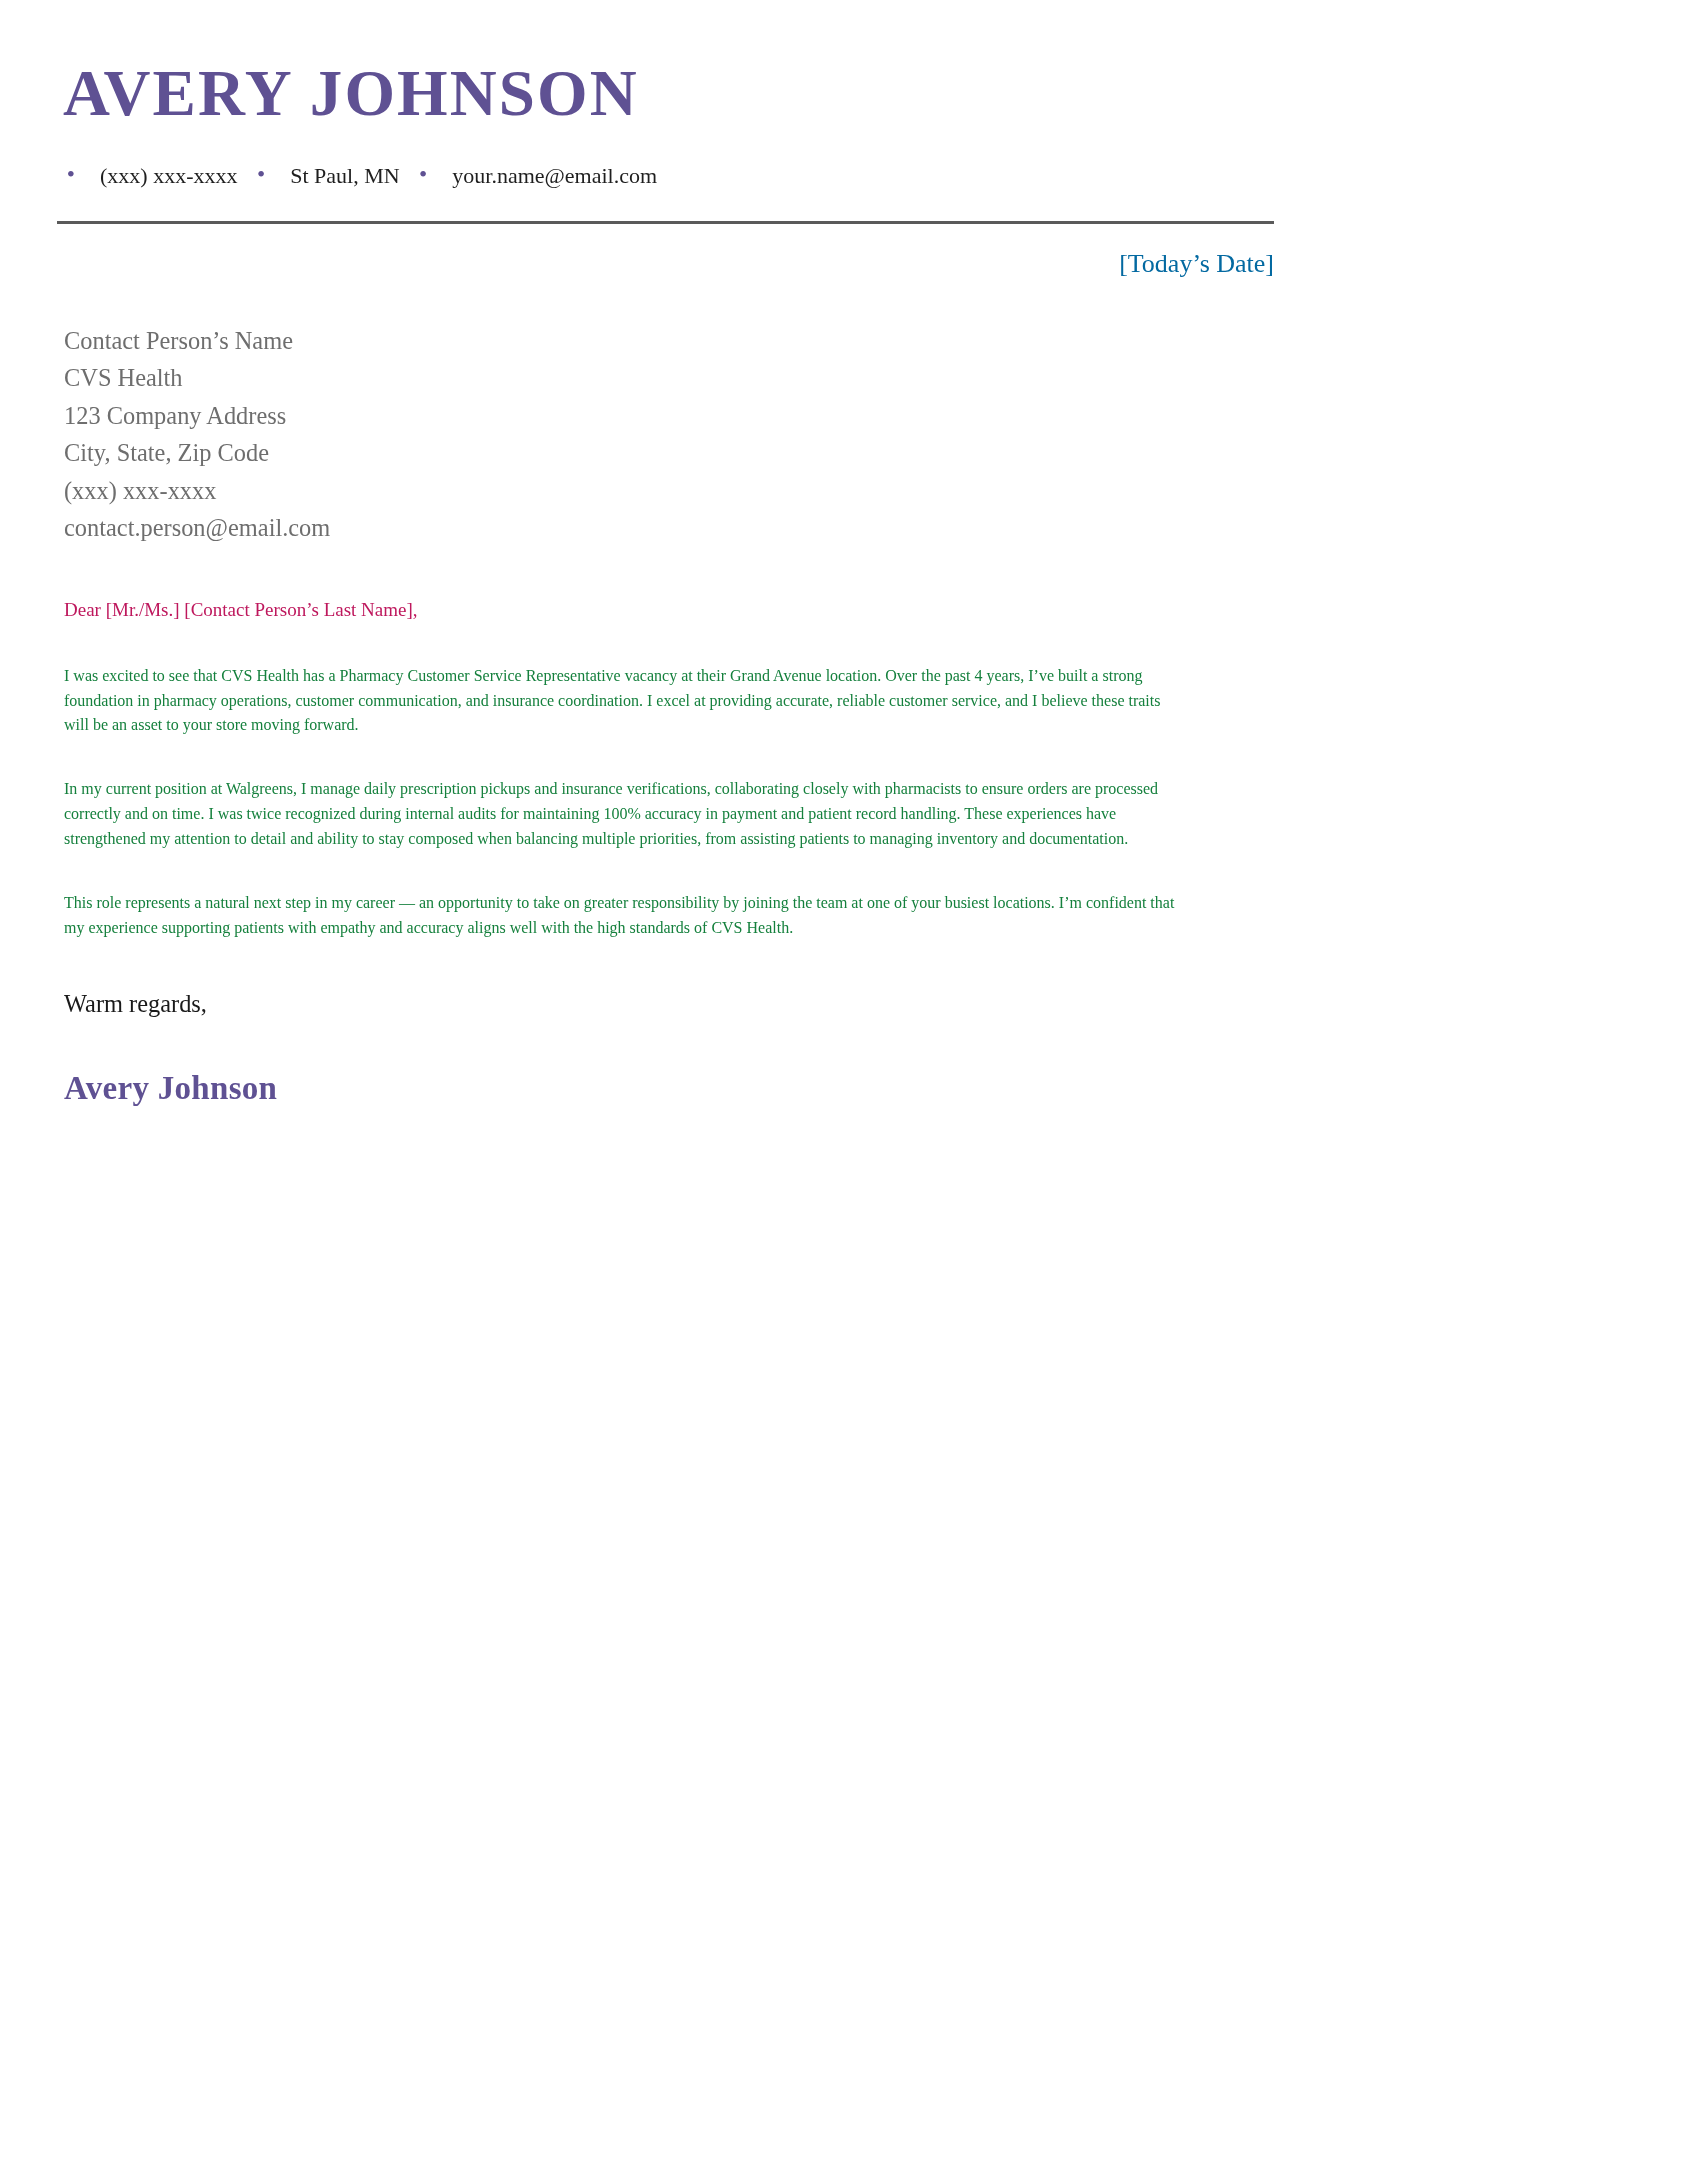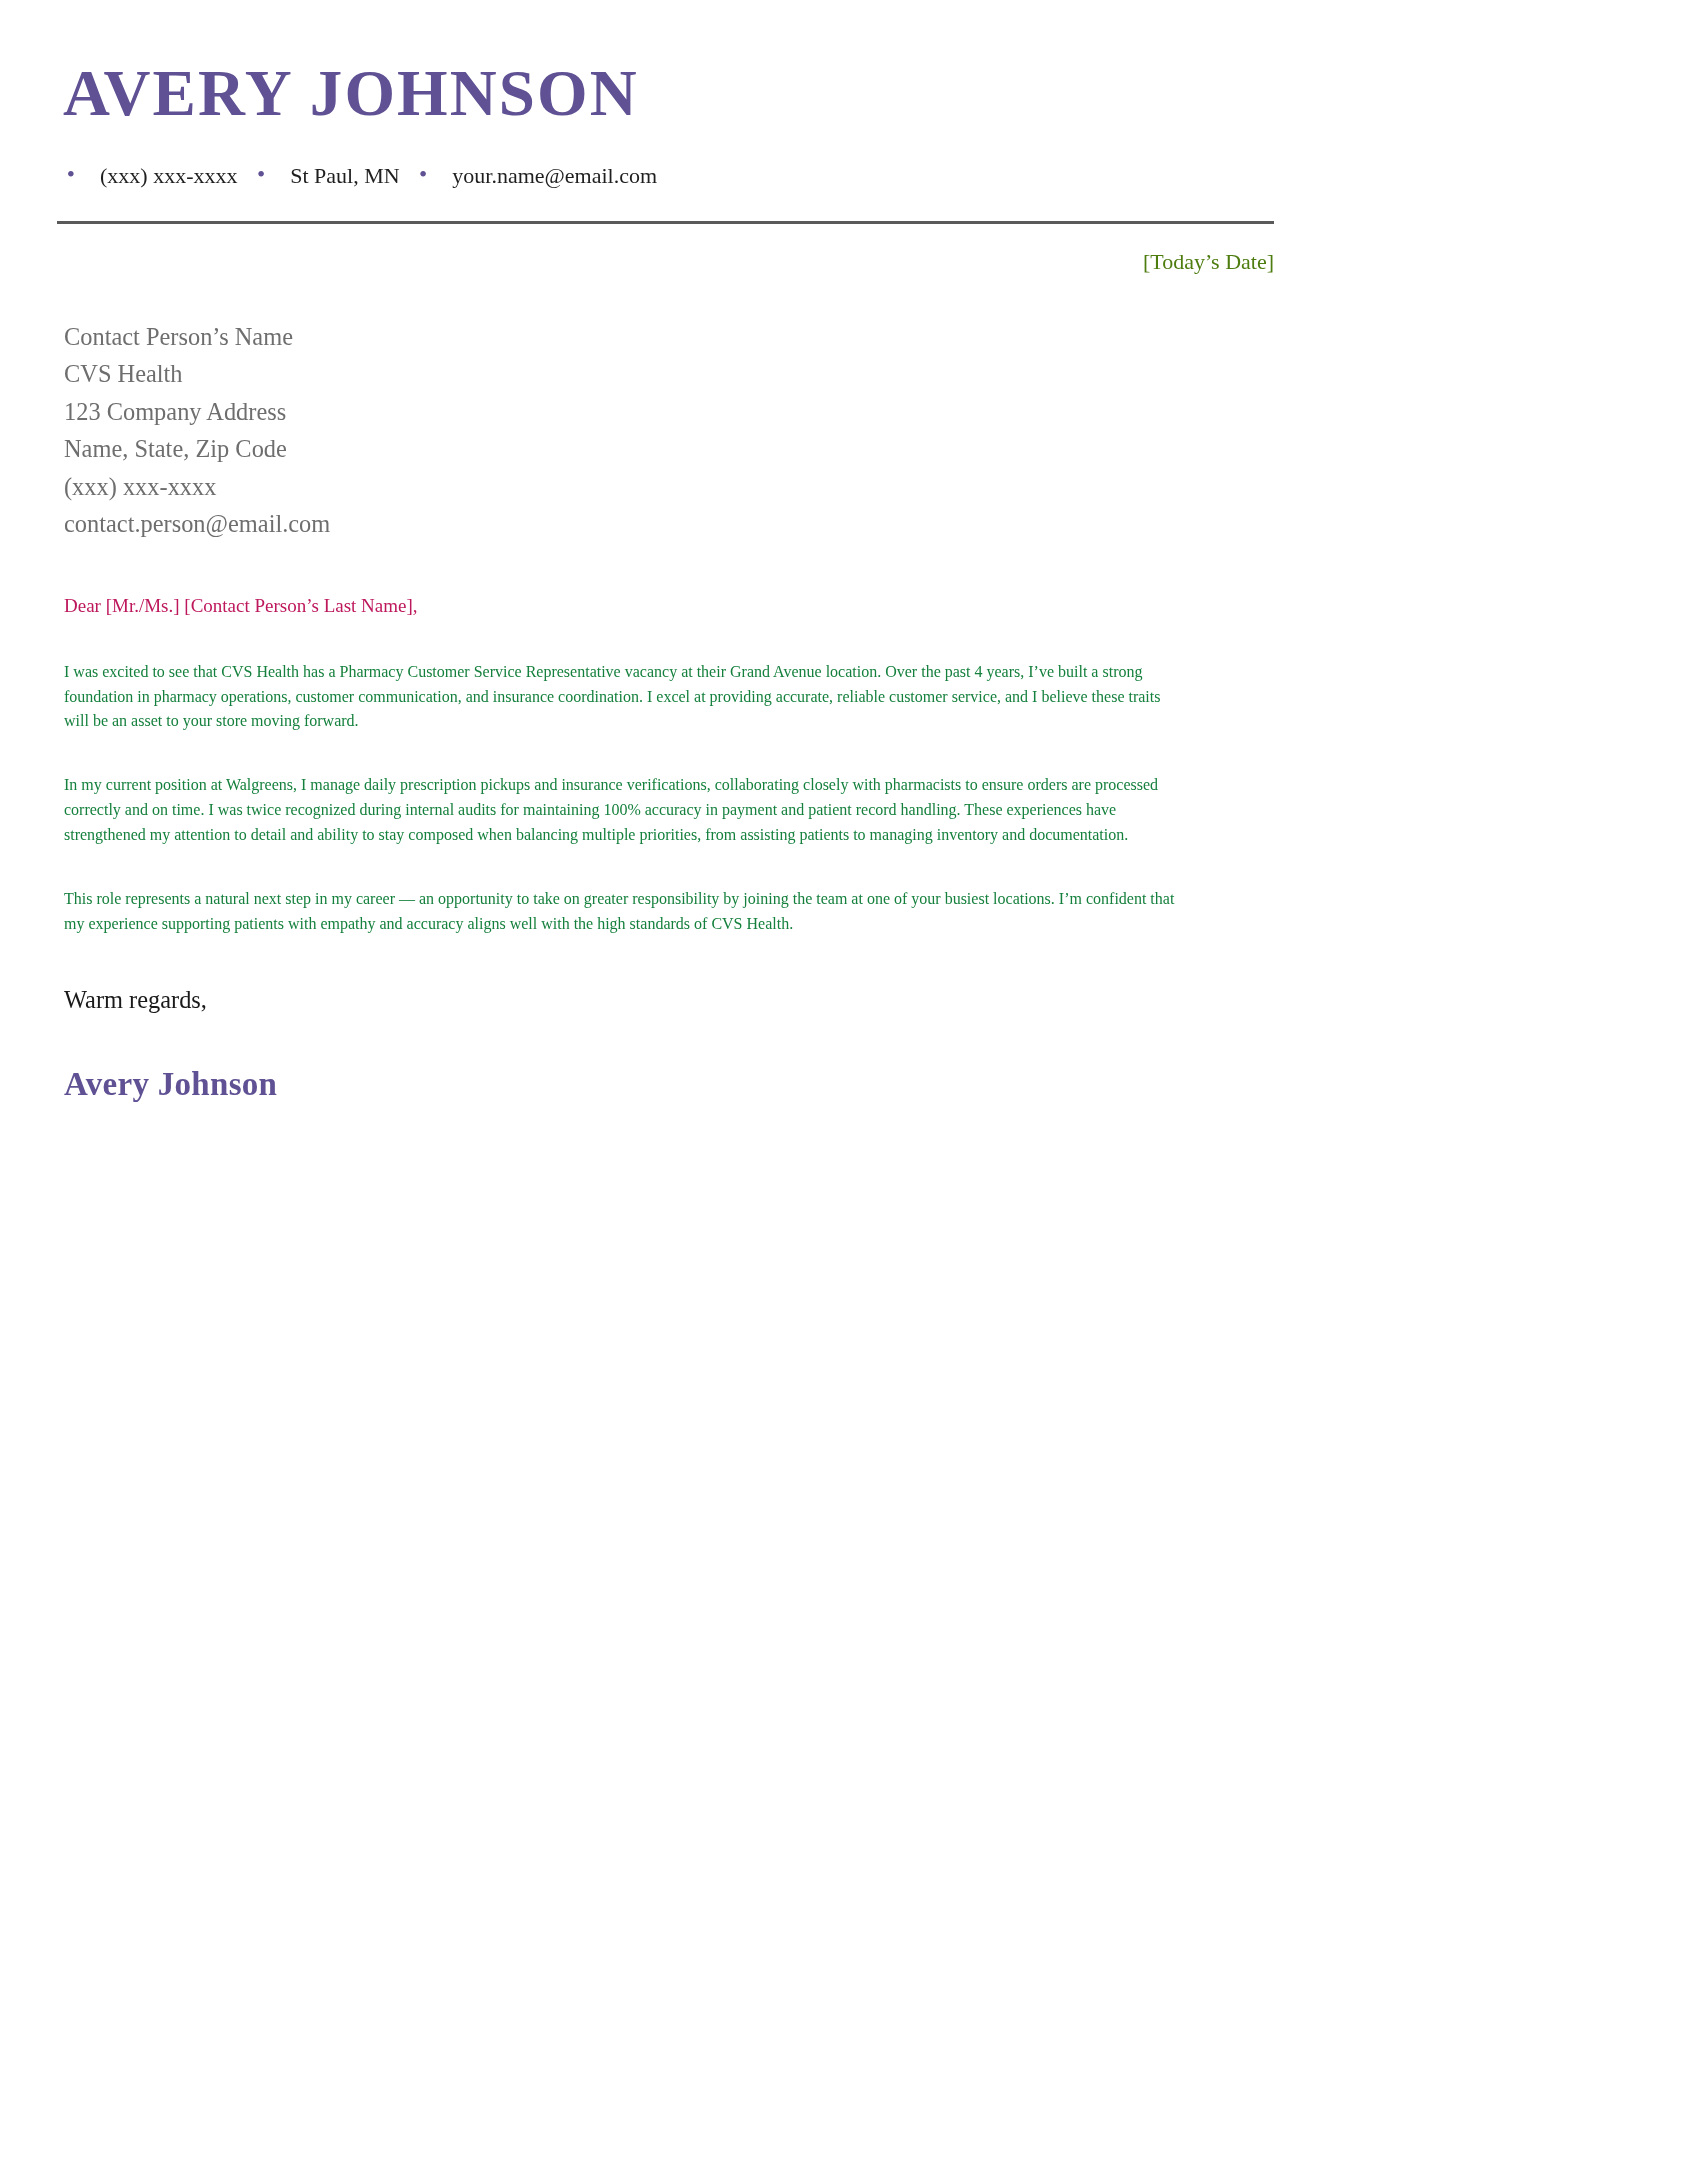--- a/index.html
+++ b/index.html
@@ -65,22 +65,22 @@
   .header-rule {
     margin: 31px 78px 0 57px;
     height: 2.9px;
     background: #5a5a5a;
   }
 
   
   .date-row {
     margin: 25px 78px 0 57px;
     text-align: right;
-    font-size: 22px;
-    color: #4d7c0f;
+    font-size: 26px;
+    color: #0369a1;
   }
 
   
   .letter-body {
     margin: 0;
     padding: 0 163px 0 64px;
   }
 
   .recipient-block {
     margin-top: 43px;
@@ -144,21 +144,21 @@
   <div class="header-rule"></div>
 
   <div class="date-row">[Today’s Date]</div>
 
   <div class="letter-body">
 
     <div class="recipient-block">
       <span class="recipient-line">Contact Person’s Name</span>
       <span class="recipient-line">CVS Health</span>
       <span class="recipient-line">123 Company Address</span>
-      <span class="recipient-line">Name, State, Zip Code</span>
+      <span class="recipient-line">City, State, Zip Code</span>
       <span class="recipient-line">(xxx) xxx-xxxx</span>
       <span class="recipient-line">contact.person@email.com</span>
     </div>
 
     <p class="salutation">Dear [Mr./Ms.] [Contact Person’s Last Name],</p>
 
     <p class="paragraph">I was excited to see that CVS Health has a Pharmacy Customer Service Representative vacancy at their Grand Avenue location. Over the past 4 years, I’ve built a strong foundation in pharmacy operations, customer communication, and insurance coordination. I excel at providing accurate, reliable customer service, and I believe these traits will be an asset to your store moving forward.</p>
     <p class="paragraph">In my current position at Walgreens, I manage daily prescription pickups and insurance verifications, collaborating closely with pharmacists to ensure orders are processed correctly and on time. I was twice recognized during internal audits for maintaining 100% accuracy in payment and patient record handling. These experiences have strengthened my attention to detail and ability to stay composed when balancing multiple priorities, from assisting patients to managing inventory and documentation.</p>
     <p class="paragraph">This role represents a natural next step in my career — an opportunity to take on greater responsibility by joining the team at one of your busiest locations. I’m confident that my experience supporting patients with empathy and accuracy aligns well with the high standards of CVS Health.</p>
 

